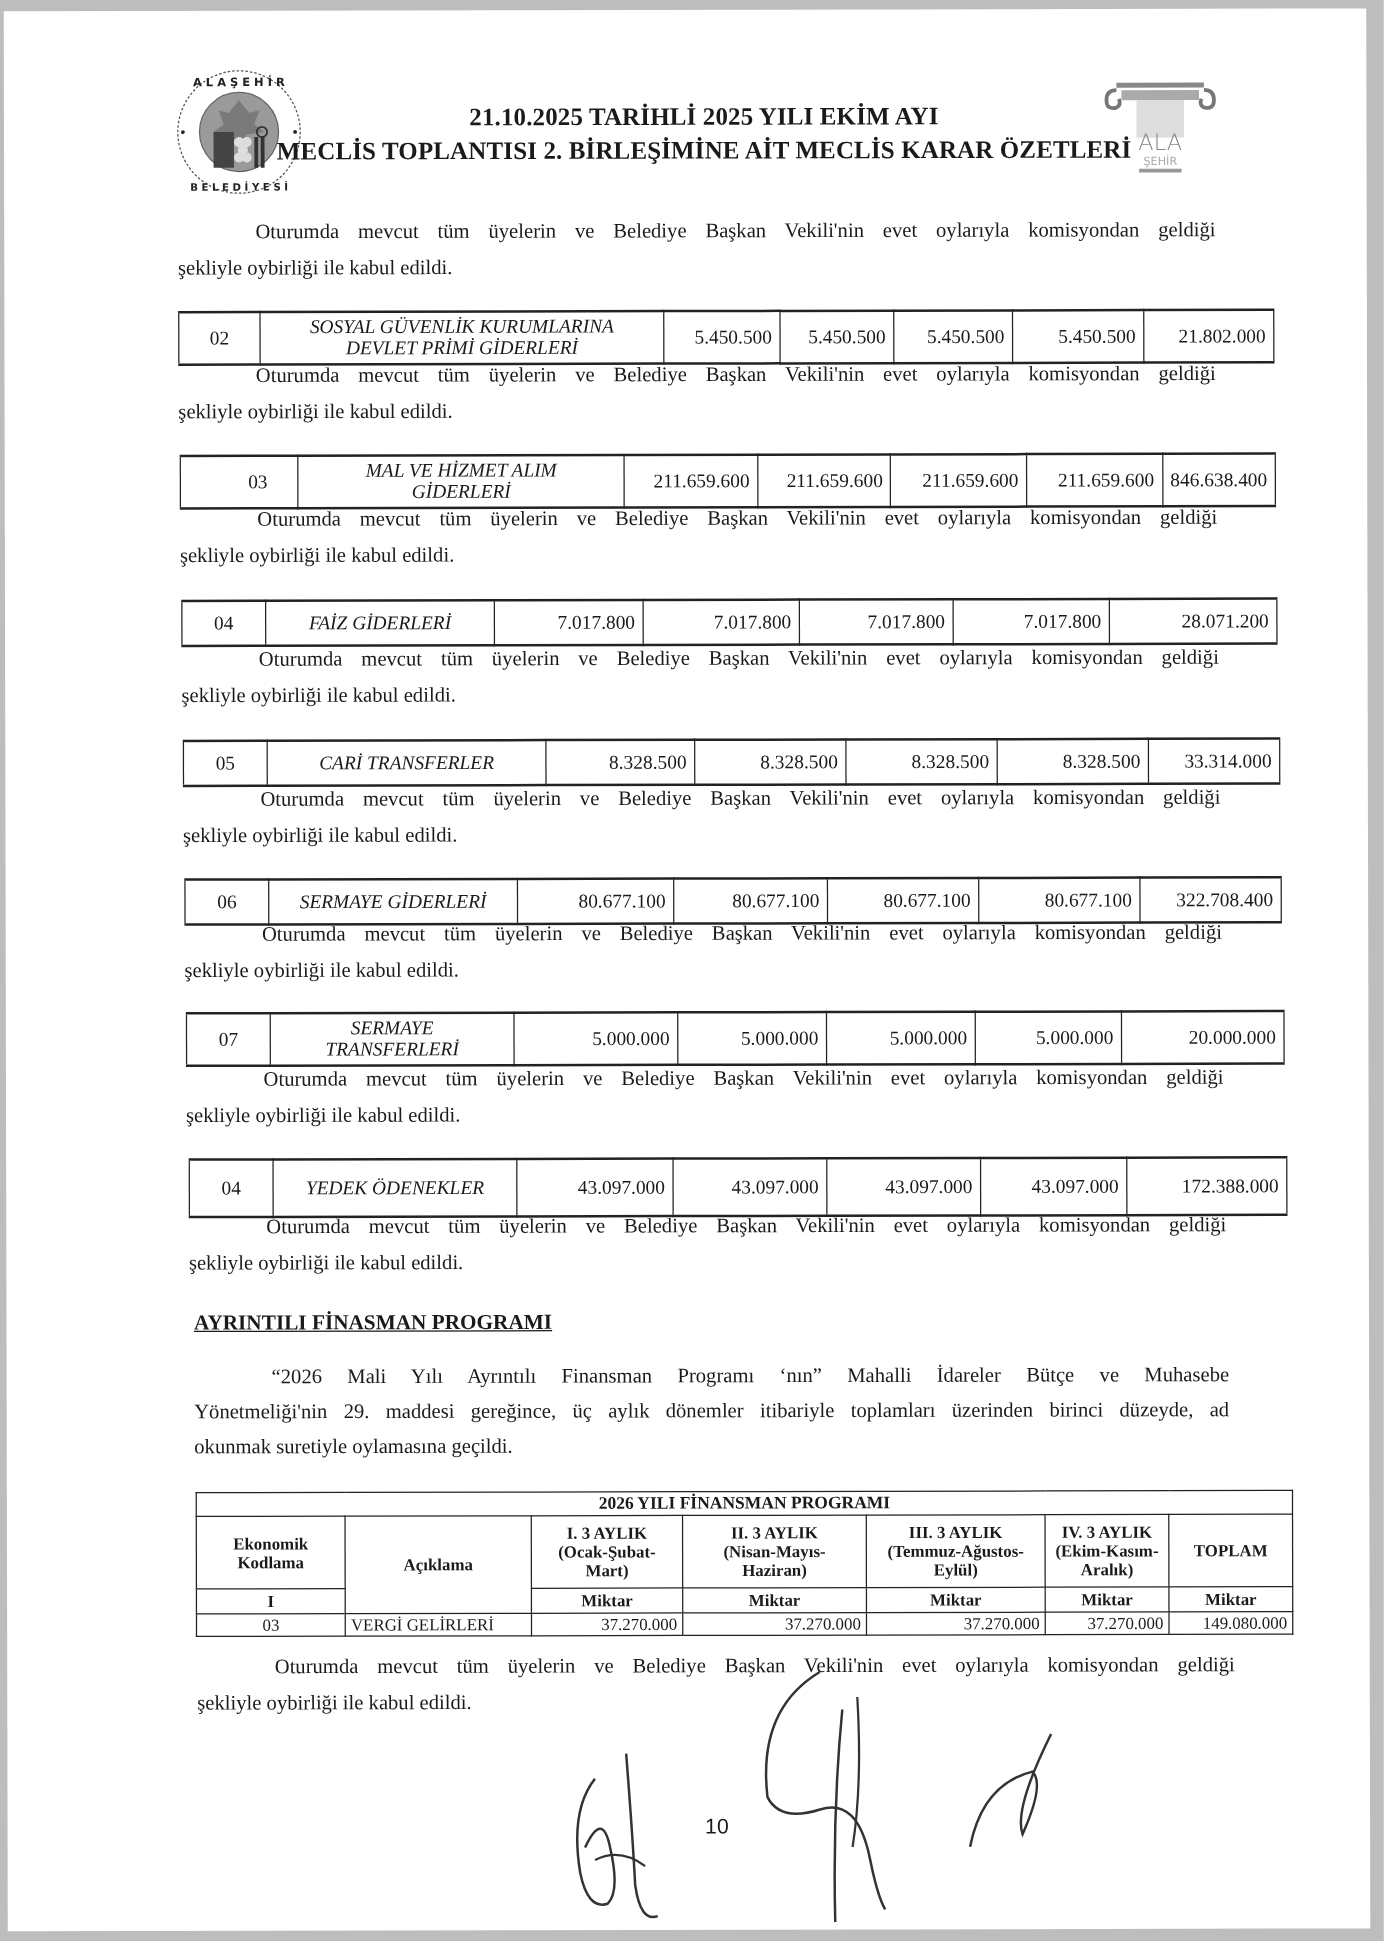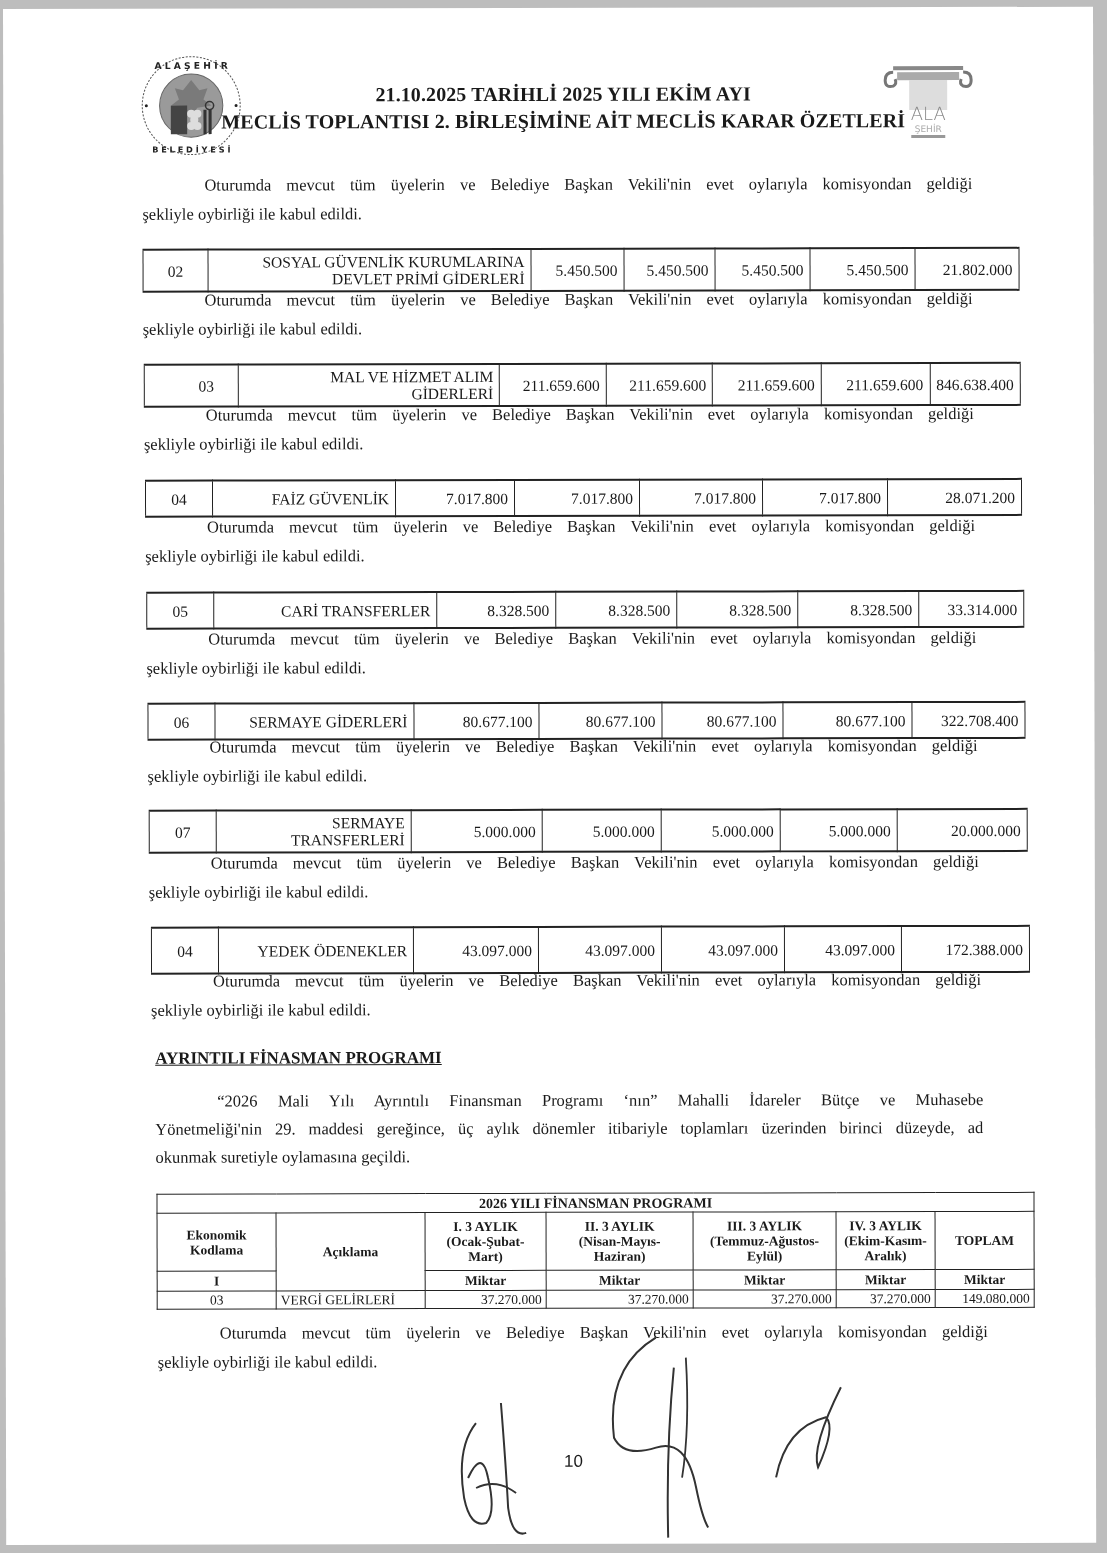--- a/index.html
+++ b/index.html
@@ -31,21 +31,21 @@
   .para .l1 { display:block; text-indent:62px; text-align:justify; text-align-last:justify; }
   .para .l2 { display:block; }
   table.bud {
     position:absolute; border-collapse:collapse; font-size:15.5px;
     border-top:2px solid #222; border-bottom:2px solid #222;
   }
   table.bud td {
     border:1px solid #222; padding:0 6px; vertical-align:middle; line-height:17px;
   }
   table.bud td.code { text-align:center; }
-  table.bud td.name { text-align:right; }
+  table.bud td.name { text-align:center;font-style:italic; }
   table.bud td.num { text-align:right; }
   .section-title {
     position:absolute; left:150px; top:1040px; font-weight:bold; font-size:17px;
     text-decoration:underline;
   }
   table.fin {
     position:absolute; left:151px; top:1185px; width:878px;
     border-collapse:collapse; font-size:13.5px; border:1.5px solid #222;
   }
   table.fin td { border:1px solid #222; padding:0 4px; line-height:15px; }
@@ -141,21 +141,21 @@
     </table>
   <div class="para" style="left:140px; top:392px; width:830px;">
     <span class="l1">Oturumda mevcut tüm üyelerin ve Belediye Başkan Vekili'nin evet oylarıyla komisyondan geldiği</span>
     <span class="l2">şekliyle oybirliği ile kabul edildi.</span>
   </div>
 
   <table class="bud" style="left:141px; top:471px; width:877px;">
     <tbody>
         <tr style="height:36px;">
       <td class="code" style="width:54px;">04</td>
-      <td class="name" style="width:170px;">FAİZ GÜVENLİK</td>
+      <td class="name" style="width:170px;">FAİZ GİDERLERİ</td>
       <td class="num" style="width:106px;">7.017.800</td>
       <td class="num" style="width:112px;">7.017.800</td>
       <td class="num" style="width:110px;">7.017.800</td>
       <td class="num" style="width:112px;">7.017.800</td>
       <td class="num">28.071.200</td>
     </tr>
   </tbody>
     </table>
   <div class="para" style="left:141px; top:504px; width:830px;">
     <span class="l1">Oturumda mevcut tüm üyelerin ve Belediye Başkan Vekili'nin evet oylarıyla komisyondan geldiği</span>

